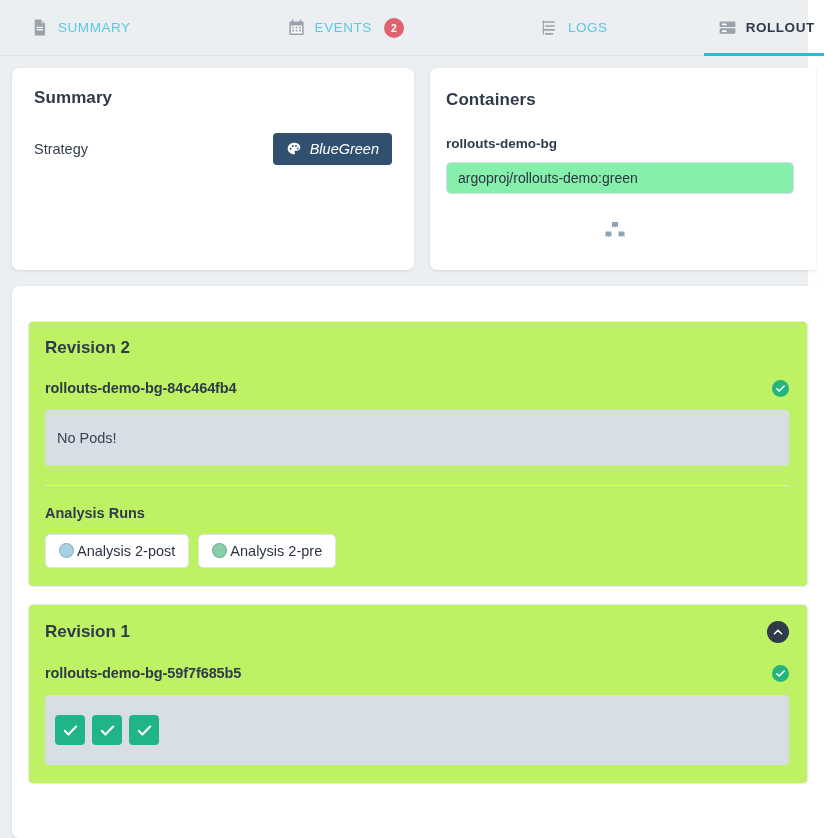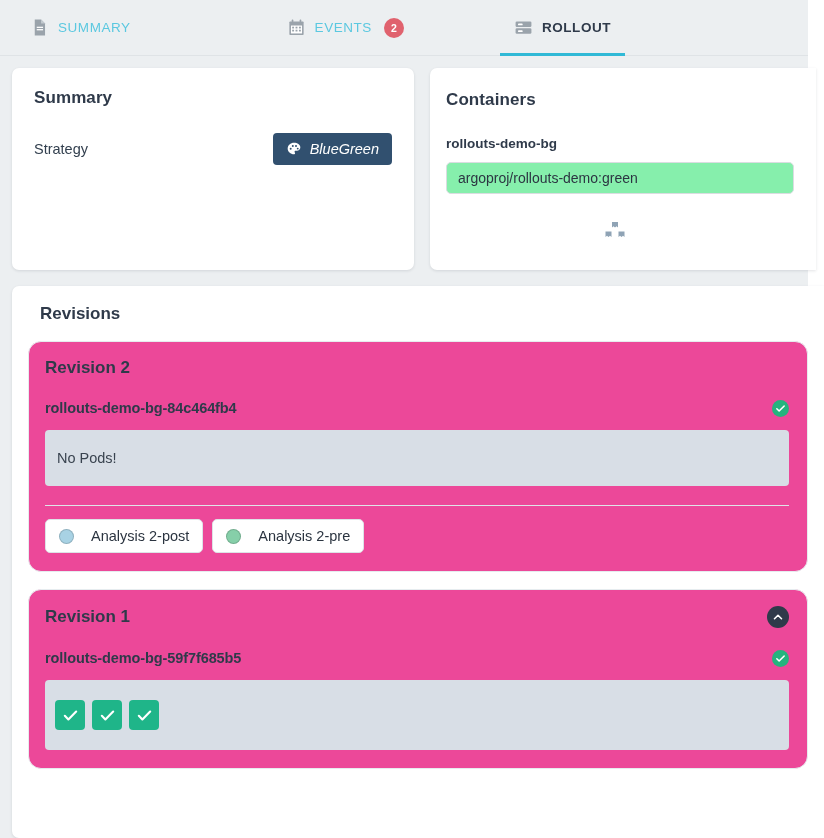--- a/index.html
+++ b/index.html
@@ -168,23 +168,23 @@
   }
   .revisions-title {
     font-size: 17px;
     font-weight: 700;
     color: #2f3a4a;
     margin-left: 12px;
   }
 
   .revision {
     margin-top: 17px;
-    background: #ec4899;
+    background: #bef264;
     border: 1px solid #e6ecef;
-    border-radius: 13px;
+    border-radius: 5px;
     padding: 16px 18px 18px 16px;
   }
   .rev-head {
     display: flex;
     align-items: center;
     justify-content: space-between;
   }
   .rev-title {
     font-size: 17px;
     font-weight: 700;
@@ -259,22 +259,22 @@
     color: #2f3a4a;
     margin-top: 19px;
   }
   .ar-list {
     display: flex;
     gap: 9px;
     margin-top: 13px;
   }
   .ar-chip {
     display: inline-flex;
-    align-items: center;
-    gap: 17px;
+    align-items: flex-start;
+    gap: 3px;
     background: #ffffff;
     border: 1px solid #dde3e7;
     border-radius: 5px;
     padding: 8px 13px;
     font-size: 14.5px;
     color: #2b3440;
     cursor: pointer;
   }
   .ar-dot {
     width: 15px; height: 15px;
@@ -314,20 +314,32 @@
           <rect x="10.8" y="14.8" width="2.4" height="2.2" fill="#9aa3ab"></rect>
           <rect x="15.1" y="14.8" width="2.4" height="2.2" fill="#9aa3ab"></rect>
           <rect x="6" y="2" width="2" height="4" rx=".7" fill="#9aa3ab"></rect>
           <rect x="16" y="2" width="2" height="4" rx=".7" fill="#9aa3ab"></rect>
         </svg>
       </span>
       <span class="tab-label">EVENTS</span>
       <span class="badge-count">2</span>
     </div>
 
+    <div class="tab tab-logs">
+      <span class="tab-icon">
+        <svg viewBox="0 0 24 24" xmlns="http://www.w3.org/2000/svg">
+          <rect x="3" y="4" width="16" height="2" rx="1" fill="#9aa3ab"></rect>
+          <rect x="6" y="9" width="13" height="2" rx="1" fill="#9aa3ab"></rect>
+          <rect x="3" y="14" width="16" height="2" rx="1" fill="#9aa3ab"></rect>
+          <rect x="6" y="19" width="11" height="2" rx="1" fill="#9aa3ab"></rect>
+          <rect x="3.6" y="3" width="1.4" height="18" fill="#9aa3ab"></rect>
+        </svg>
+      </span>
+      <span class="tab-label">LOGS</span>
+    </div>
 
     <div class="tab tab-rollout active">
       <span class="tab-icon">
         <svg viewBox="0 0 24 24" xmlns="http://www.w3.org/2000/svg">
           <rect x="2" y="4.5" width="20" height="7" rx="1.6" fill="#9aa3ab"></rect>
           <rect x="2" y="13" width="20" height="7" rx="1.6" fill="#9aa3ab"></rect>
           <rect x="5" y="7" width="6" height="2.2" rx="1.1" fill="#ffffff"></rect>
           <rect x="5" y="15.5" width="6" height="2.2" rx="1.1" fill="#ffffff"></rect>
         </svg>
       </span>
@@ -366,21 +378,20 @@
             <path d="M9 2h6v5.5l-1.5-1.2-1.5 1.2-1.5-1.2L9 7.5z" fill="#8fa3b5"></path>
             <path d="M2.5 11.5h6V17l-1.5-1.2-1.5 1.2L4 15.8 2.5 17z" fill="#8fa3b5"></path>
             <path d="M15.5 11.5h6V17L20 15.8 18.5 17 17 15.8 15.5 17z" fill="#8fa3b5"></path>
           </svg>
         </span>
       </div>
     </div>
   </div>
 
   <div class="revisions-card">
-    <div class="revisions-title">Revisions</div>
 
     <div class="revision">
       <div class="rev-head">
         <span class="rev-title">Revision 2</span>
       </div>
 
       <div class="rs-row">
         <span class="rs-name">rollouts-demo-bg-84c464fb4</span>
         <span class="status-ok">
           <svg viewBox="0 0 24 24" xmlns="http://www.w3.org/2000/svg">
@@ -388,20 +399,21 @@
           </svg>
         </span>
       </div>
 
       <div class="pods-bar">
         <span class="no-pods">No Pods!</span>
       </div>
 
       <div class="divider"></div>
 
+      <div class="ar-title">Analysis Runs</div>
       <div class="ar-list">
         <span class="ar-chip">
           <span class="ar-dot" id="ar-dot-0" style="background: rgb(168, 210, 228); border: 1px solid rgba(0, 0, 0, 0.16);"></span>
           <span>Analysis 2-post</span>
         </span>
         <span class="ar-chip">
           <span class="ar-dot" id="ar-dot-1" style="background: rgb(134, 207, 169); border: 1px solid rgba(0, 0, 0, 0.16);"></span>
           <span>Analysis 2-pre</span>
         </span>
       </div>

